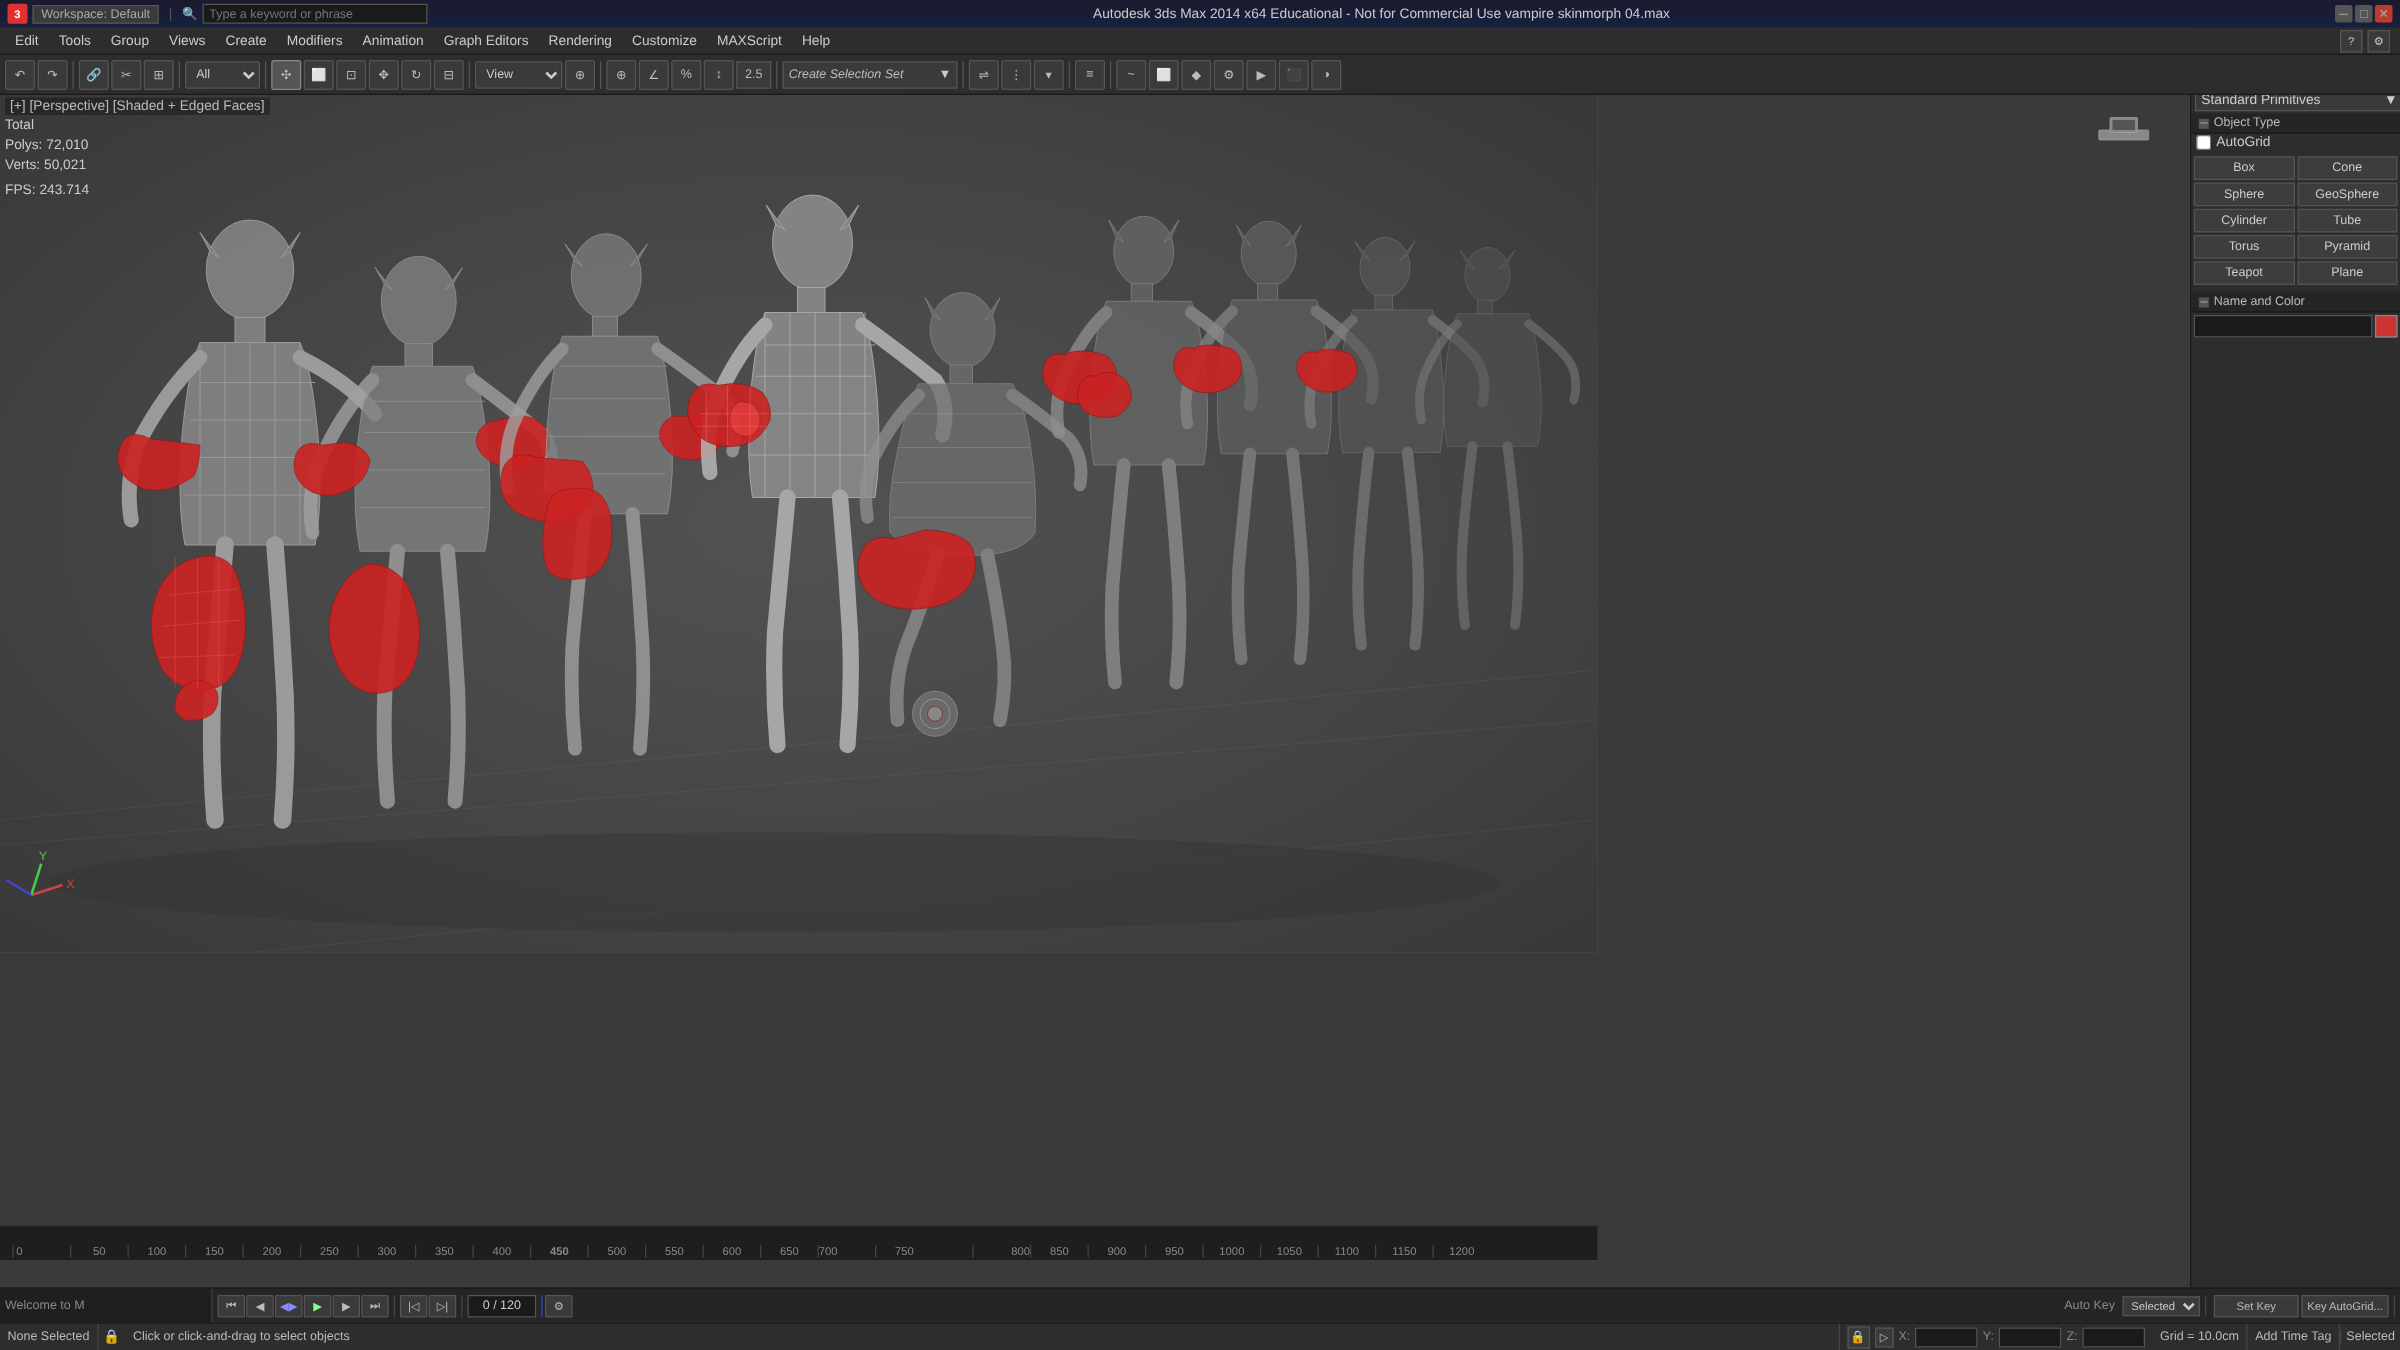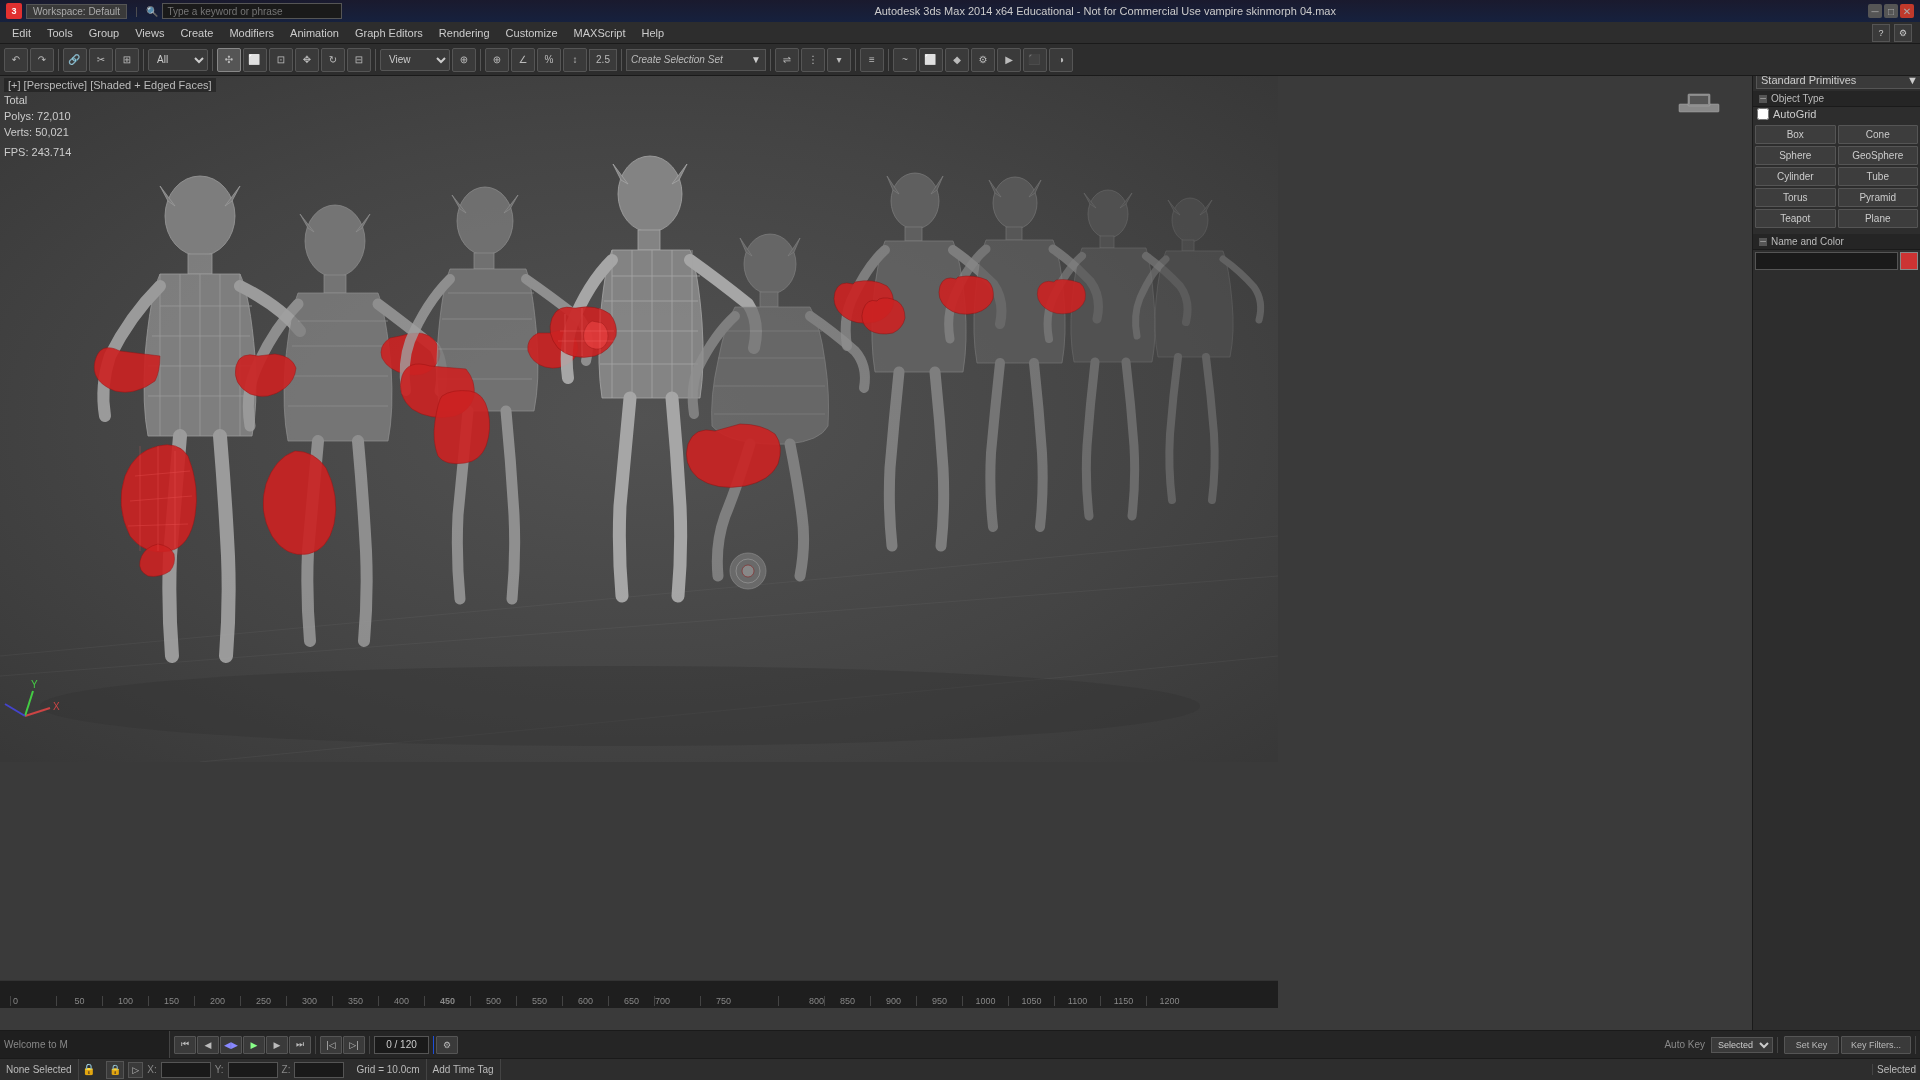--- a/index.html
+++ b/index.html
@@ -940,34 +940,37 @@
   <div style="margin-left:auto;display:flex;align-items:center;gap:2px;padding:0 4px;">
 
     <div style="display:flex;align-items:center;gap:6px;border-right:1px solid #444;padding-right:4px;">
       <span style="font-size:10px;color:#888;">Auto Key</span>
       <select style="height:16px;background:#3a3a3a;border:1px solid #555;color:#ccc;font-size:9px;padding:0 2px;">
         <option>Selected</option>
       </select>
     </div>
 
     <div style="border-right:1px solid #444;padding:0 4px;display:flex;align-items:center;gap:2px;">
-      <div class="ctrl-btn" style="width:55px;font-size:9px;">Set Key</div>
-      <div class="ctrl-btn" style="width:70px;font-size:9px;">Key Filters...</div>
+      <div class="ctrl-btn" style="width:68px;font-size:9px;">Set Key</div>
+      <div class="ctrl-btn" style="width:70px;font-size:9px;">Key AutoGrid...</div>
     </div>
   </div>
 </div>
 
 <div id="status-bar" style="position:absolute;bottom:0;left:0;width:1920px;height:22px;background:#2d2d2d;border-top:1px solid #1a1a1a;display:flex;align-items:center;">
 
   <div class="status-section">
     <span>None Selected</span>
   </div>
 
   <div style="padding:0 4px;cursor:pointer;">🔒</div>
 
+  <div class="status-section" style="flex:1;">
+    <span>Click or click-and-drag to select objects</span>
+  </div>
 
   <div class="status-coords">
     <span style="width:18px;height:18px;background:#3a3a3a;border:1px solid #555;display:flex;align-items:center;justify-content:center;font-size:10px;cursor:pointer;">🔒</span>
     <span style="background:#3a3a3a;border:1px solid #555;padding:0 3px;height:16px;display:flex;align-items:center;font-size:9px;cursor:pointer;">▷</span>
     <span class="coord-label">X:</span>
     <input class="coord-input" type="text" value="" style="">
     <span class="coord-label">Y:</span>
     <input class="coord-input" type="text" value="" style="">
     <span class="coord-label">Z:</span>
     <input class="coord-input" type="text" value="" style="">

